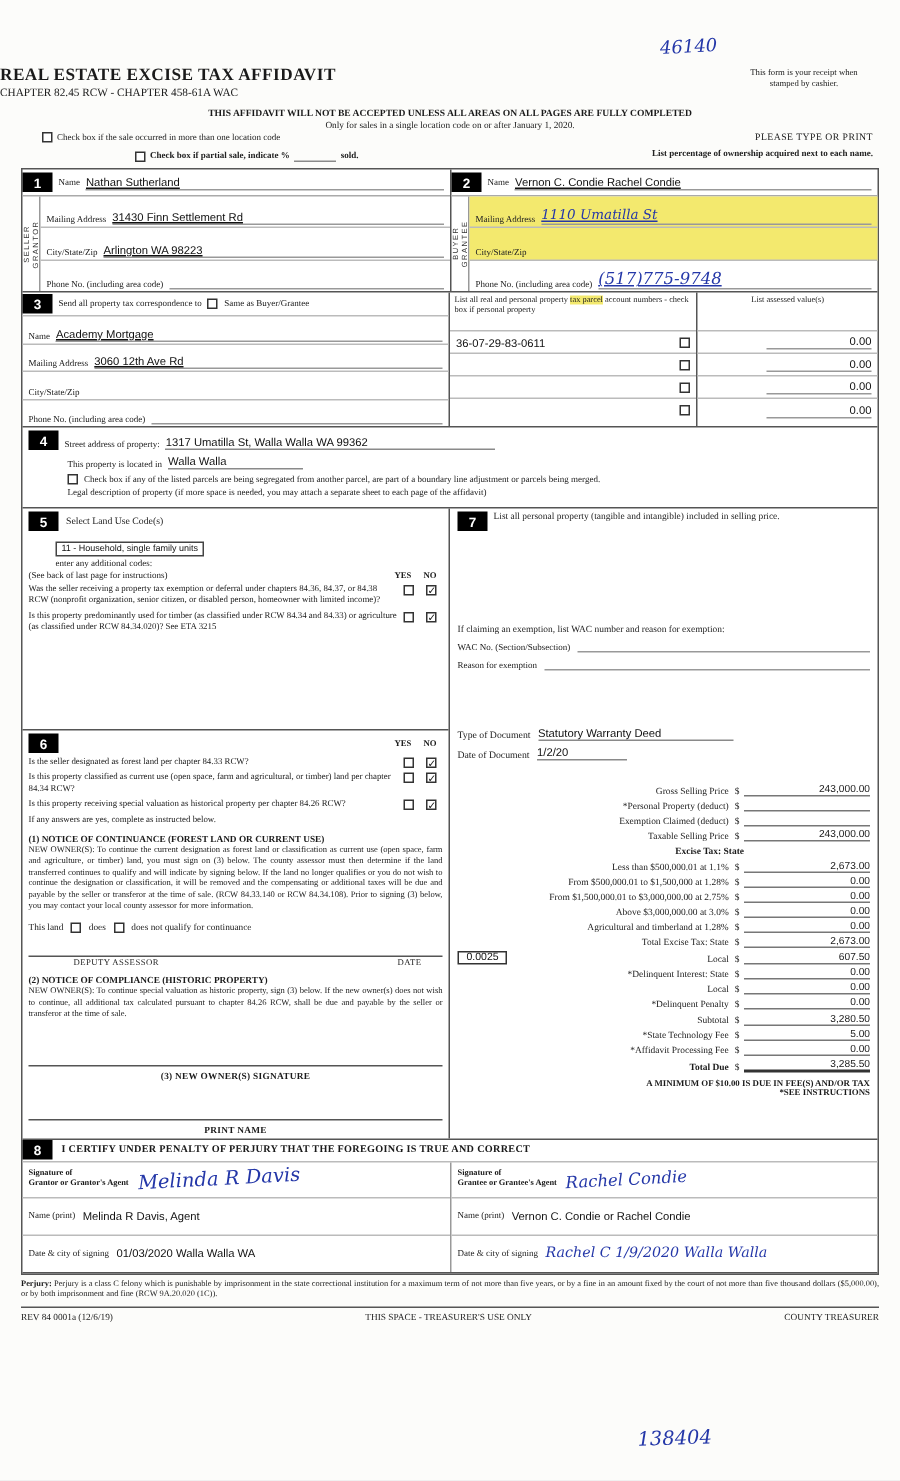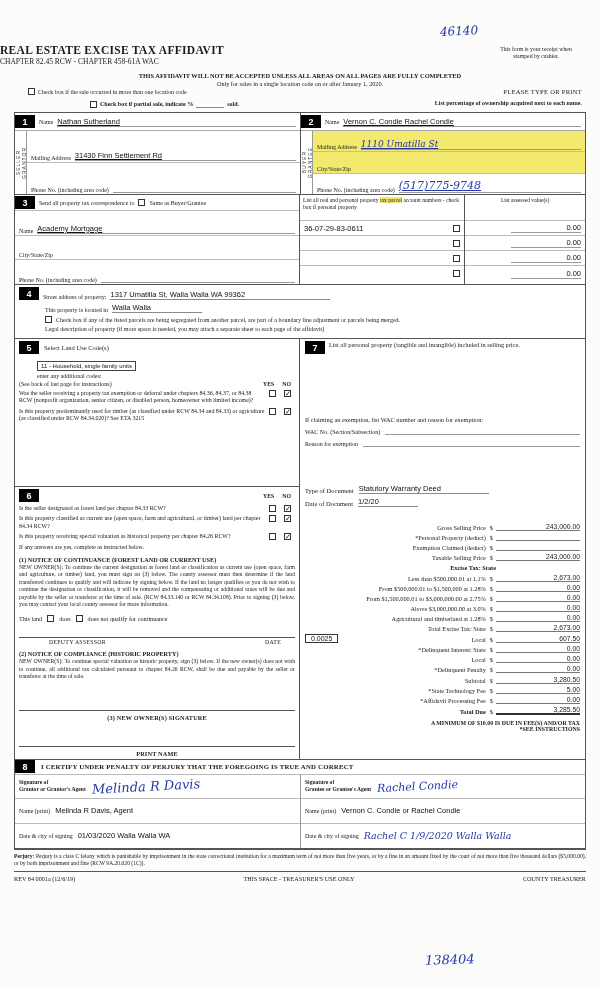--- a/index.html
+++ b/index.html
@@ -174,20 +174,24 @@
           <div class="side">
             <span>SELLER</span>
             <span>GRANTOR</span>
           </div>
           <div class="fields">
             <div class="field">
               <span class="flabel">Mailing Address</span>
               <span class="fval typed">31430 Finn Settlement Rd</span>
             </div>
             <div class="field">
+              <span class="flabel">City/State/Zip</span>
+              <span class="fval typed">Arlington WA 98223</span>
+            </div>
+            <div class="field">
               <span class="flabel">Phone No. (including area code)</span>
               <span class="fval typed"></span>
             </div>
           </div>
         </div>
       </div>
 
       <div class="party">
         <div class="p-head">
           <span class="secnum">2</span>
@@ -223,20 +227,24 @@
           <span class="flabel">Send all property tax correspondence to</span>
           <span class="cb"></span>
           <span class="flabel">Same as Buyer/Grantee</span>
         </div>
         <div class="fields">
           <div class="field">
             <span class="flabel">Name</span>
             <span class="fval typed">Academy Mortgage</span>
           </div>
           <div class="field">
+            <span class="flabel">Mailing Address</span>
+            <span class="fval typed">3060 12th Ave Rd</span>
+          </div>
+          <div class="field">
             <span class="flabel">City/State/Zip</span>
           </div>
           <div class="field">
             <span class="flabel">Phone No. (including area code)</span>
             <span class="fval typed"></span>
           </div>
         </div>
       </div>
 
       <div class="parcel-col">

